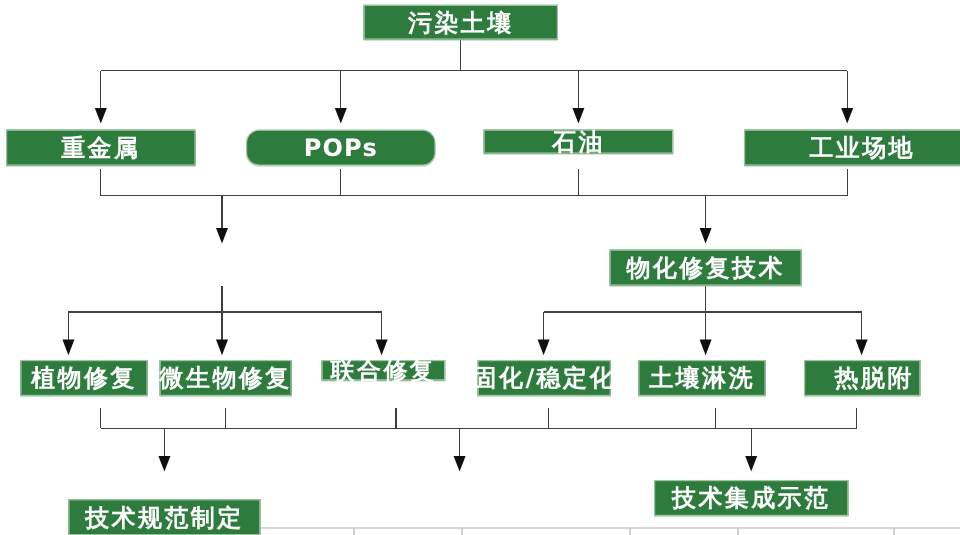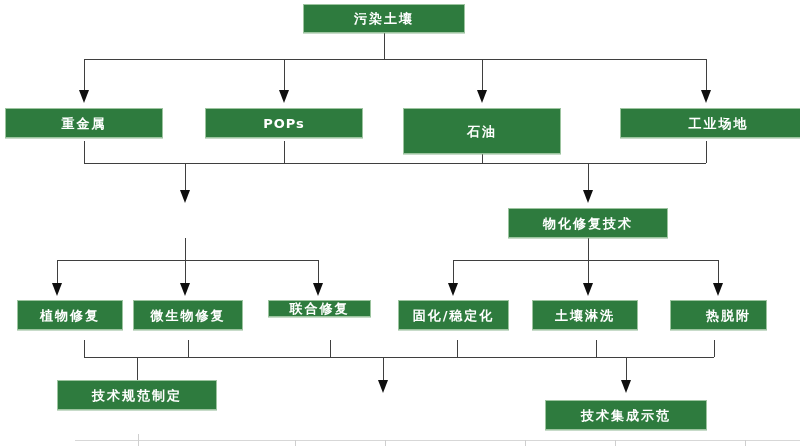--- a/index.html
+++ b/index.html
@@ -6,24 +6,24 @@
   .stage{
     position:relative;width:800px;height:446px;background:#ffffff;overflow:hidden;
     font-family:"DejaVu Sans","Liberation Sans",sans-serif;
   }
   .node{
     position:absolute;box-sizing:border-box;
     background:#2e7b3e;color:#ffffff;
     border:1px solid #9cc49f;
     box-shadow:0 1px 0 rgba(130,175,135,.45);
     display:flex;align-items:center;justify-content:center;
-    font-size:13px;font-weight:600;letter-spacing:2px;line-height:1;
+    font-size:20px;font-weight:600;letter-spacing:2px;line-height:1;
     white-space:nowrap;
   }
-  .node.latin{letter-spacing:1px;}
+  .node.latin{letter-spacing:1px;border-radius:11px;}
   svg.wires{position:absolute;left:0;top:0;}
   .wire{stroke:#3f3f3f;stroke-width:1;fill:none;shape-rendering:crispEdges;}
   .head{fill:#0f0f0f;stroke:none;}
   .table-edge{stroke:#d7d7d7;stroke-width:1;shape-rendering:crispEdges;}
   .table-tick{stroke:#cfcfcf;stroke-width:1;shape-rendering:crispEdges;}
 </style>
 </head>
 <body>
 
 <div class="stage">
@@ -101,28 +101,28 @@
       <line class="table-tick" x1="525" y1="440" x2="525" y2="446"></line>
       <line class="table-tick" x1="615" y1="440" x2="615" y2="446"></line>
       <line class="table-tick" x1="745" y1="440" x2="745" y2="446"></line>
     </g>
   </svg>
 
   <div class="node" style="left:303px;top:4px;width:162px;height:29px;">污染土壤</div>
 
   <div class="node" style="left:5px;top:108px;width:158px;height:30px;">重金属</div>
   <div class="node latin" style="left:205px;top:108px;width:158px;height:30px;">POPs</div>
-  <div class="node" style="left:403px;top:108px;width:158px;height:46px;">石油</div>
+  <div class="node" style="left:403px;top:108px;width:158px;height:20px;">石油</div>
   <div class="node" style="left:620px;top:108px;width:197px;height:30px;">工业场地</div>
 
   <div class="node" style="left:508px;top:208px;width:160px;height:30px;">物化修复技术</div>
 
   <div class="node" style="left:17px;top:300px;width:106px;height:30px;">植物修复</div>
   <div class="node" style="left:133px;top:300px;width:110px;height:30px;">微生物修复</div>
   <div class="node" style="left:268px;top:300px;width:103px;height:17px;">联合修复</div>
   <div class="node" style="left:398px;top:300px;width:111px;height:30px;">固化/稳定化</div>
   <div class="node" style="left:532px;top:300px;width:106px;height:30px;">土壤淋洗</div>
   <div class="node" style="left:670px;top:300px;width:97px;height:30px;padding-left:20px;">热脱附</div>
 
-  <div class="node" style="left:57px;top:380px;width:160px;height:30px;">技术规范制定</div>
+  <div class="node" style="left:57px;top:416px;width:160px;height:30px;">技术规范制定</div>
   <div class="node" style="left:545px;top:400px;width:162px;height:30px;">技术集成示范</div>
 
 </div>
 
 </body></html>

